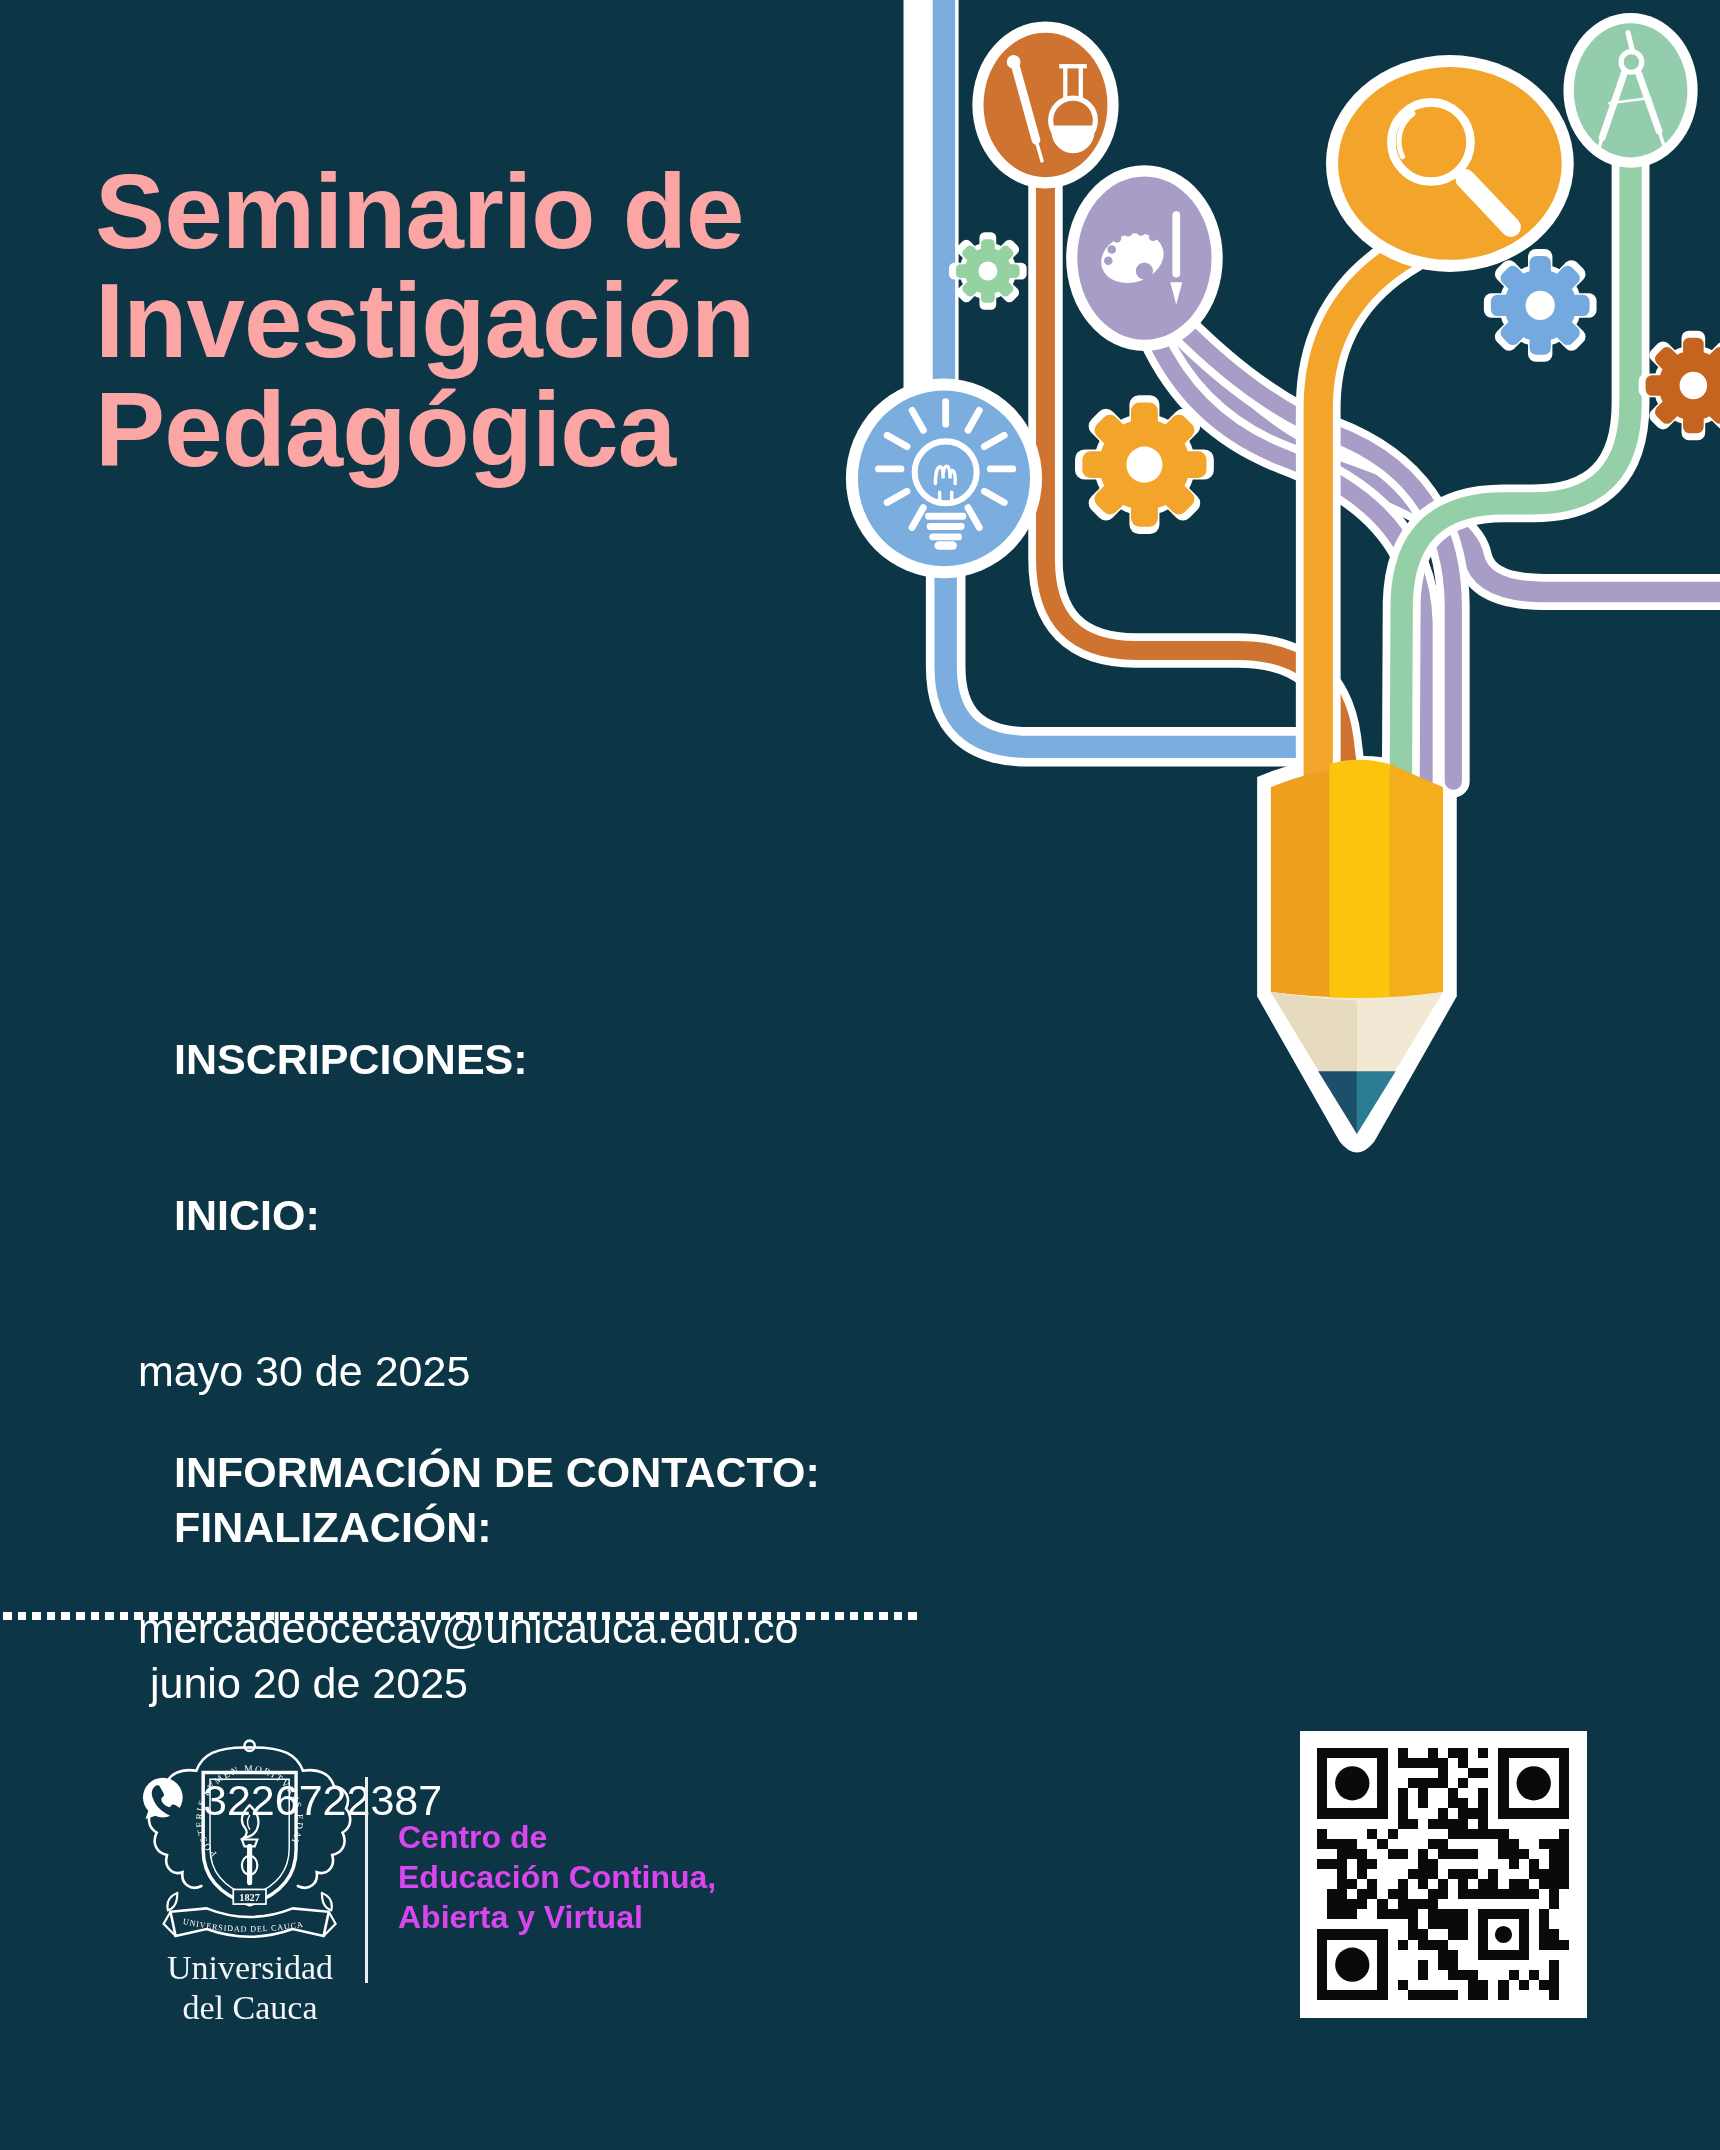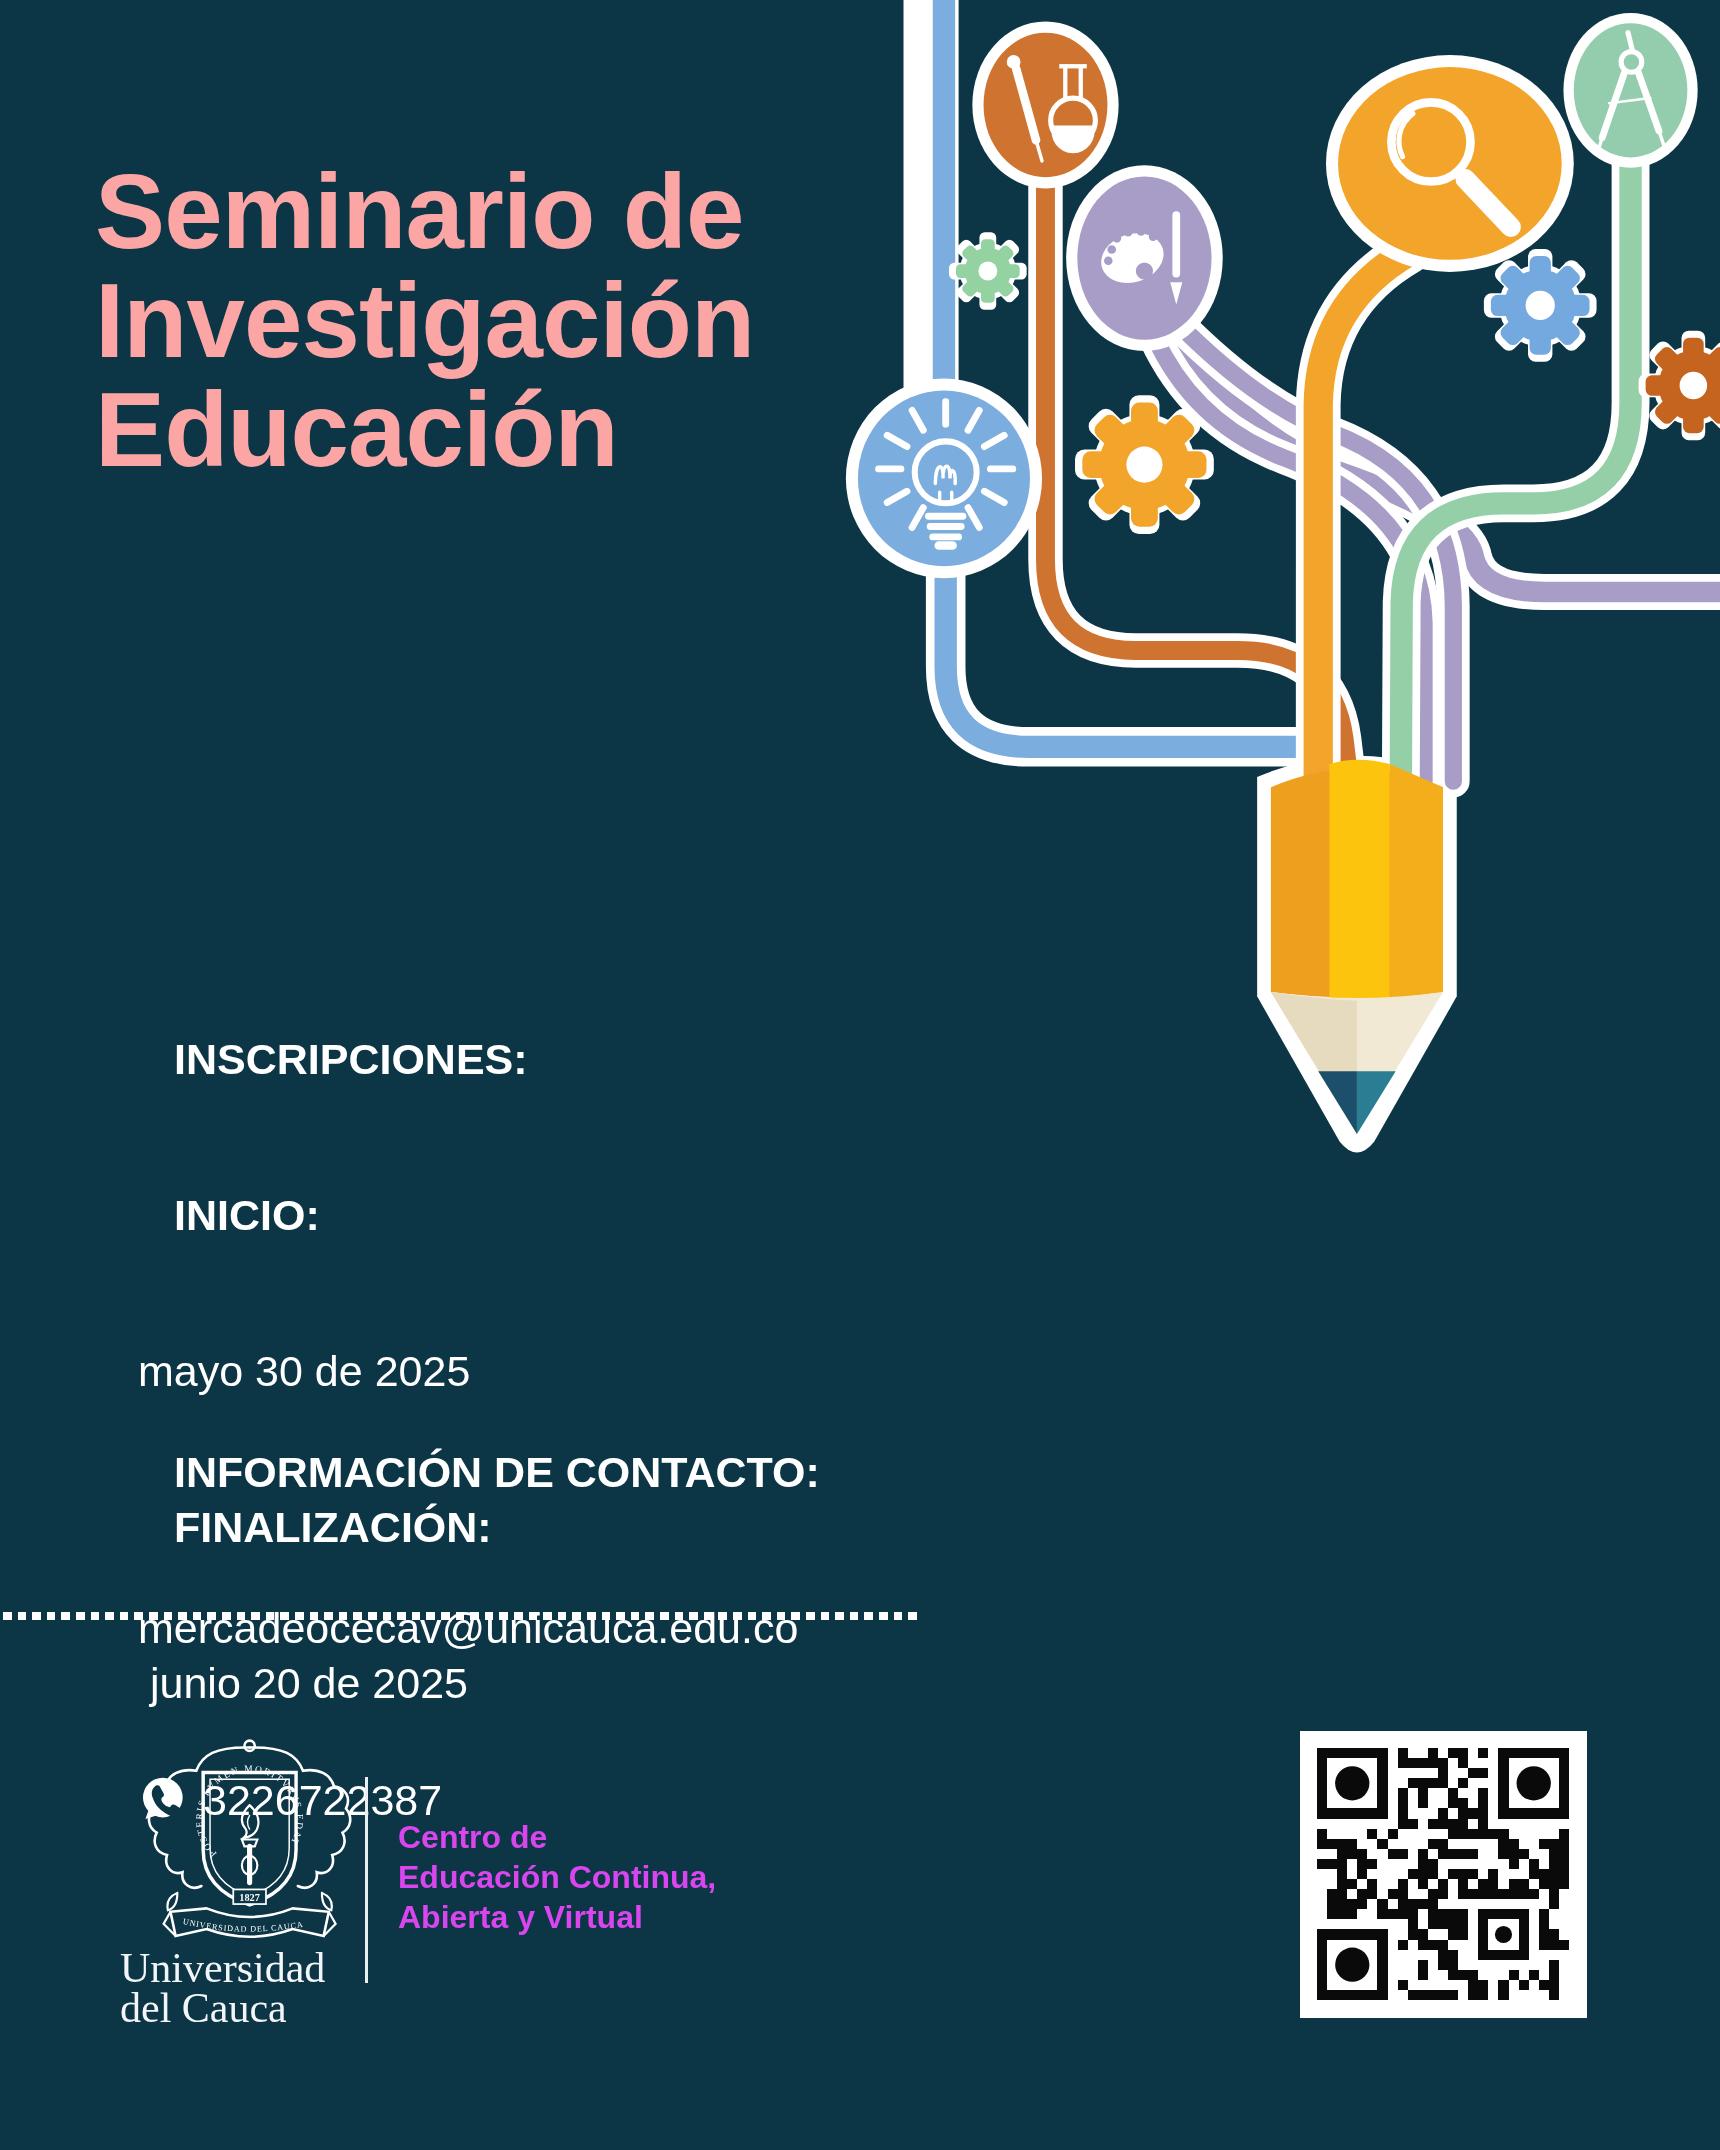--- a/index.html
+++ b/index.html
@@ -13,22 +13,22 @@
   .textblock .b{font-weight:700;margin-left:36px;}
   .sched{left:138px;top:929px;}
   .contact{left:138px;top:1342px;}
   .phone-row{display:flex;align-items:center;gap:17px;margin-top:16px;}
   .phone-row svg{display:block;}
   .divider{left:3.4px;top:1612px;width:914px;height:7.7px;
            background:repeating-linear-gradient(90deg,#ffffff 0,#ffffff 8.6px,transparent 8.6px,transparent 14.6px);}
   .centerblock{left:398px;top:1817px;color:#d946ef;font-weight:700;
                font-size:32px;line-height:40px;}
   .vline{left:365px;top:1777px;width:2.6px;height:206px;background:#e9eef1;}
-  .uniname{left:120px;top:1948px;width:260px;text-align:left;color:#f2f6f8;
-           font-family:"Liberation Serif",serif;font-size:42px;line-height:40px;}
+  .uniname{left:120px;top:1948px;width:260px;text-align:center;color:#f2f6f8;
+           font-family:"Liberation Serif",serif;font-size:34px;line-height:40px;}
   .qr{left:1300px;top:1731px;width:287px;height:287px;background:#ffffff;
       box-sizing:border-box;padding:17px;}
   .qr svg{width:252px;height:252px;display:block;}
 </style>
 </head>
 <body>
 
 <svg class="art" viewBox="0 0 2000 2500" aria-hidden="true">
   <defs>
     <g id="gearT">
@@ -211,21 +211,21 @@
     <path id="ribbonArc" d="M212,2236 Q290,2254 368,2236" stroke="none"></path>
     <text font-size="9.5" letter-spacing="1" fill="#ffffff" stroke="none" font-family="Liberation Serif,serif">
       <textPath href="#ribbonArc">UNIVERSIDAD DEL CAUCA</textPath>
     </text>
   </g>
 </svg>
 
 <div class="abs title">
   <div>Seminario de</div>
   <div>Investigación</div>
-  <div>Educación</div>
+  <div>Pedagógica</div>
 </div>
 
 <div class="abs textblock sched">
   <div class="b">INSCRIPCIONES:</div>
   <div class="b">INICIO:</div>
   <div>mayo 30 de 2025</div>
   <div class="b">FINALIZACIÓN:</div>
   <div> junio 20 de 2025</div>
 </div>
 

